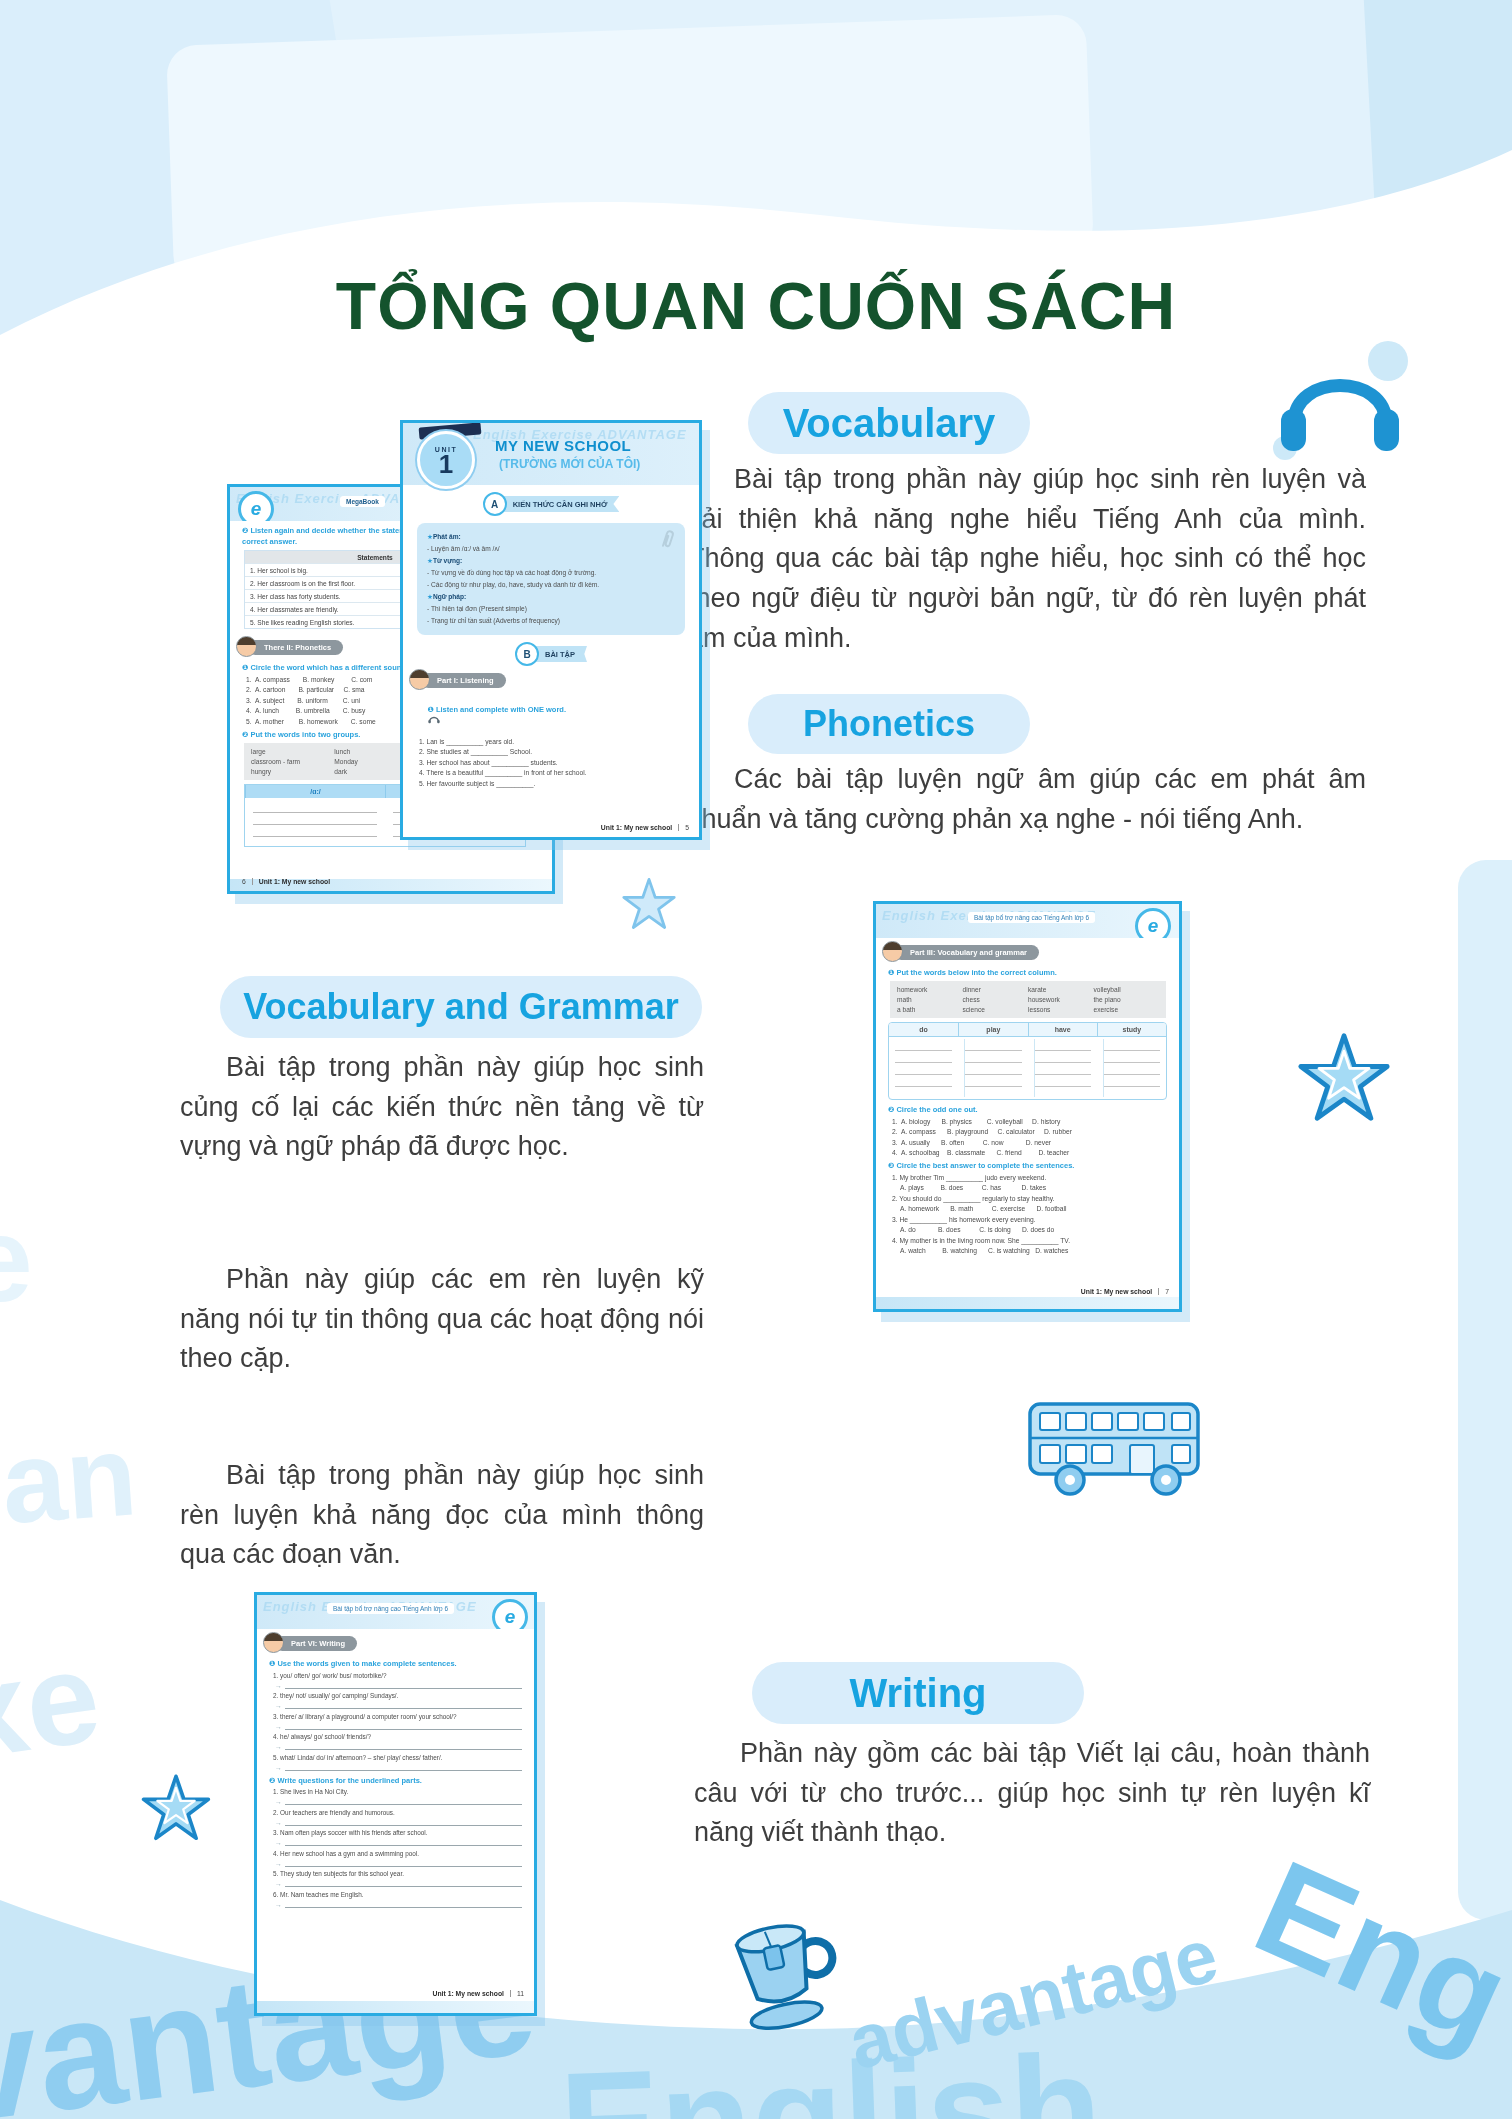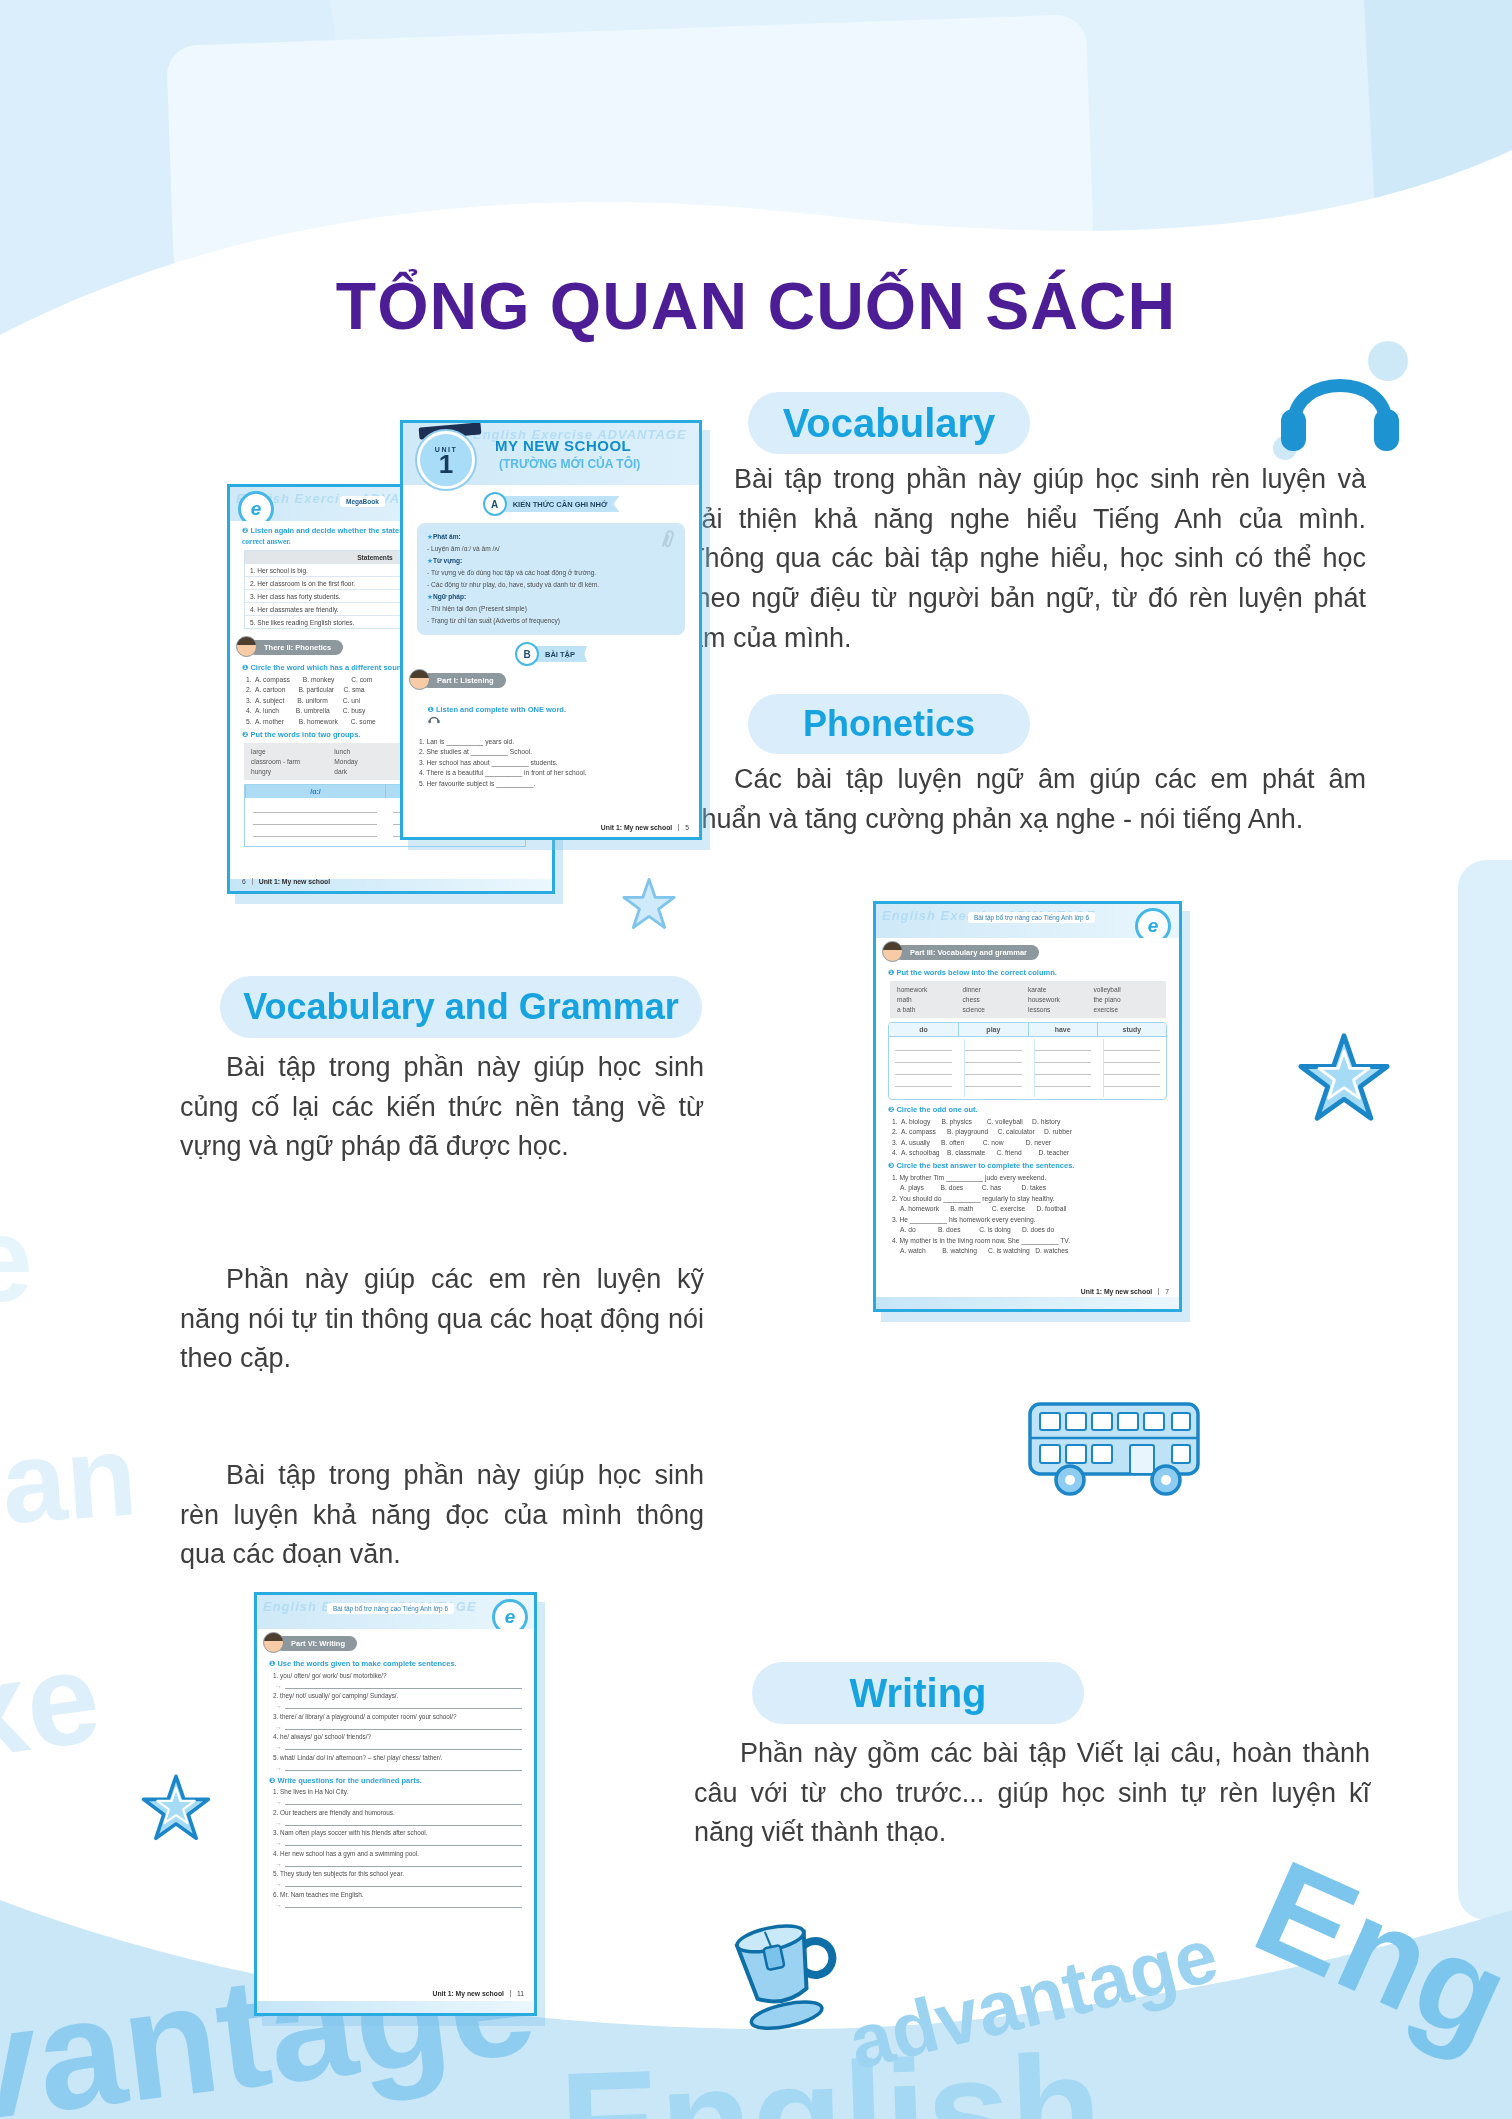--- a/index.html
+++ b/index.html
@@ -2,21 +2,21 @@
 <html><head>
 <meta charset="utf-8">
 <style>
   html,body{margin:0;padding:0;background:#ffffff;}
   body{font-family:"Liberation Sans","DejaVu Sans",sans-serif;}
   .canvas{position:relative;width:1512px;height:2119px;overflow:hidden;background:#fff;}
   .abs{position:absolute;}
 
   
   .page-title{position:absolute;left:0;right:0;top:268px;text-align:center;
-    font-size:66px;font-weight:bold;color:#4c1d95;letter-spacing:1px;z-index:3;}
+    font-size:66px;font-weight:bold;color:#14532d;letter-spacing:1px;z-index:3;}
   .pill{position:absolute;background:#d9edfb;border-radius:38px;display:flex;align-items:center;
     justify-content:center;font-weight:bold;color:#17a3e0;z-index:3;}
   .para{position:absolute;color:#3e3e3e;font-size:27px;line-height:1.47;text-align:justify;
     text-indent:46px;z-index:3;}
 
   
   .deco{z-index:0;}
   .bgword{position:absolute;font-weight:bold;white-space:nowrap;z-index:1;}
 
   
@@ -194,21 +194,21 @@
     <line x1="63" y1="50" x2="60" y2="34" stroke="#0e6ea8" stroke-width="2"></line>
   </svg>
 
   <div class="thumb" style="left:227px;top:484px;width:322px;height:404px;">
     <div class="band">
       <span class="texture">English Exercise ADVANTAGE</span>
       <span class="elogo" style="left:8px;top:4px;">e</span>
       <span class="chipbox" style="left:110px;top:9px;font-weight:bold;color:#1d5e8e;">MegaBook</span>
     </div>
     <div class="bluh">❷ Listen again and decide whether the statements</div>
-    <div class="bluh" style="margin-top:0;font-family:Liberation Serif, serif;">correct answer.</div>
+    <div class="bluh" style="margin-top:0;">correct answer.</div>
     <div class="sttable">
       <div class="hd">Statements</div>
       <div class="rw">1. Her school is big.</div>
       <div class="rw">2. Her classroom is on the first floor.</div>
       <div class="rw">3. Her class has forty students.</div>
       <div class="rw">4. Her classmates are friendly.</div>
       <div class="rw">5. She likes reading English stories.</div>
     </div>
     <div class="tab">
       <span class="avatar"></span>

